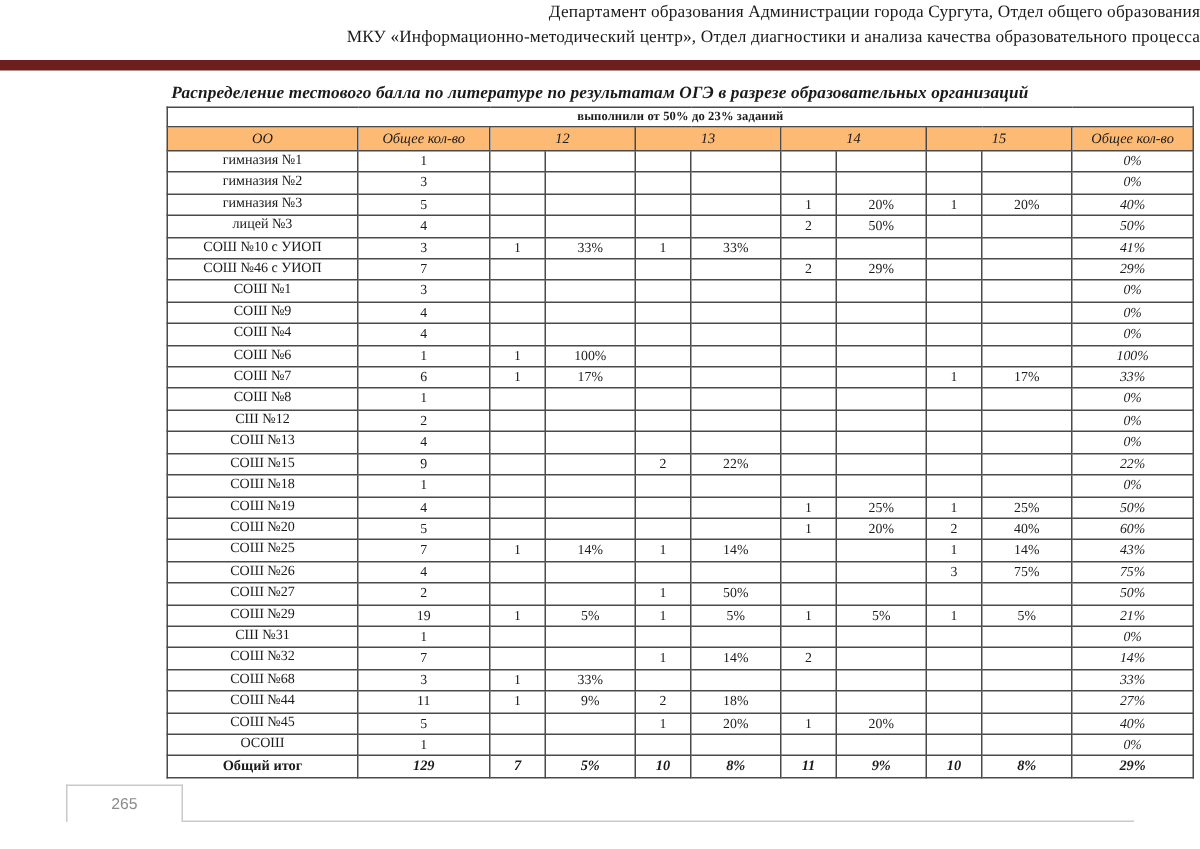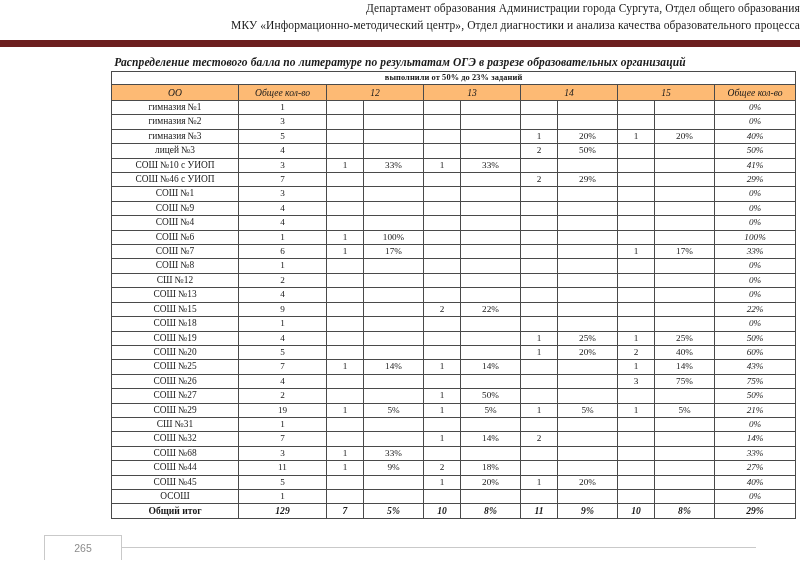--- a/index.html
+++ b/index.html
@@ -116,21 +116,21 @@
   .footer {
     position: absolute;
     left: 44px;
     bottom: 17px;
     width: 712px;
     height: 26px;
   }
   .footer .pagebox {
     position: absolute;
     left: 0;
-    top: 12px;
+    top: 0;
     width: 78px;
     height: 25px;
     border: 1px solid #c9c9c9;
     border-bottom: none;
     box-sizing: border-box;
     background: #ffffff;
   }
   .footer .pagenum {
     display: block;
     text-align: center;

